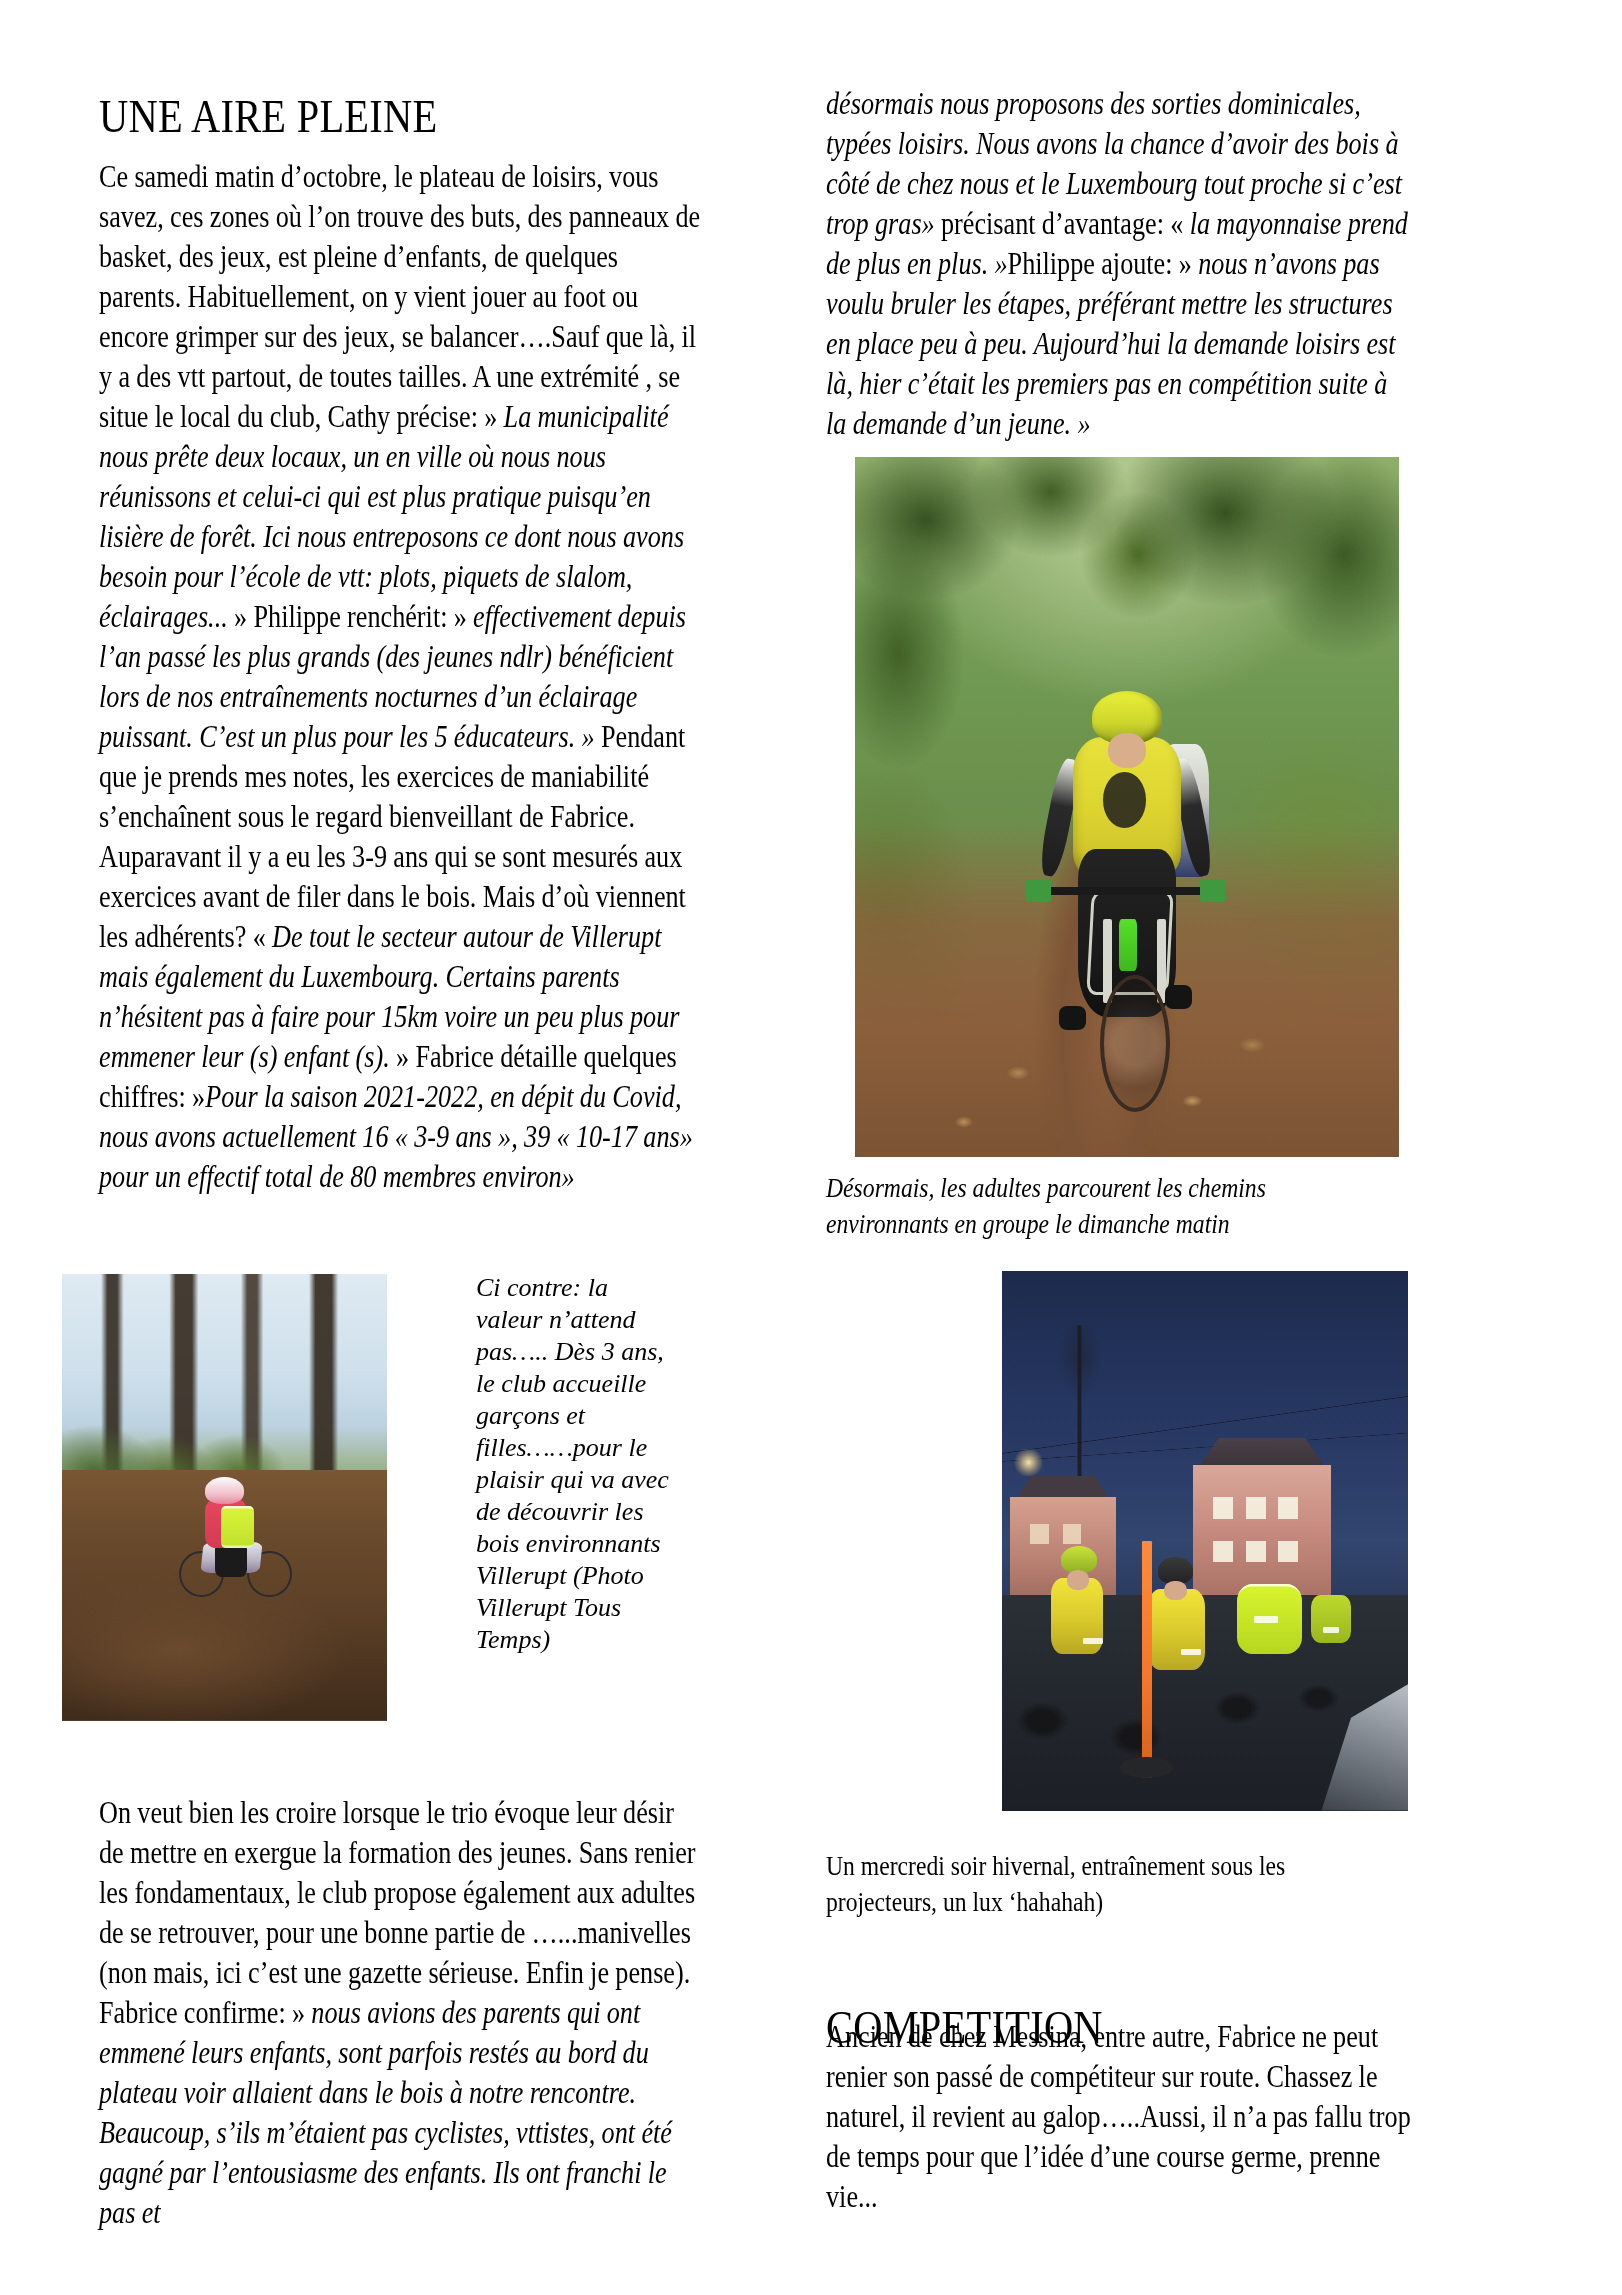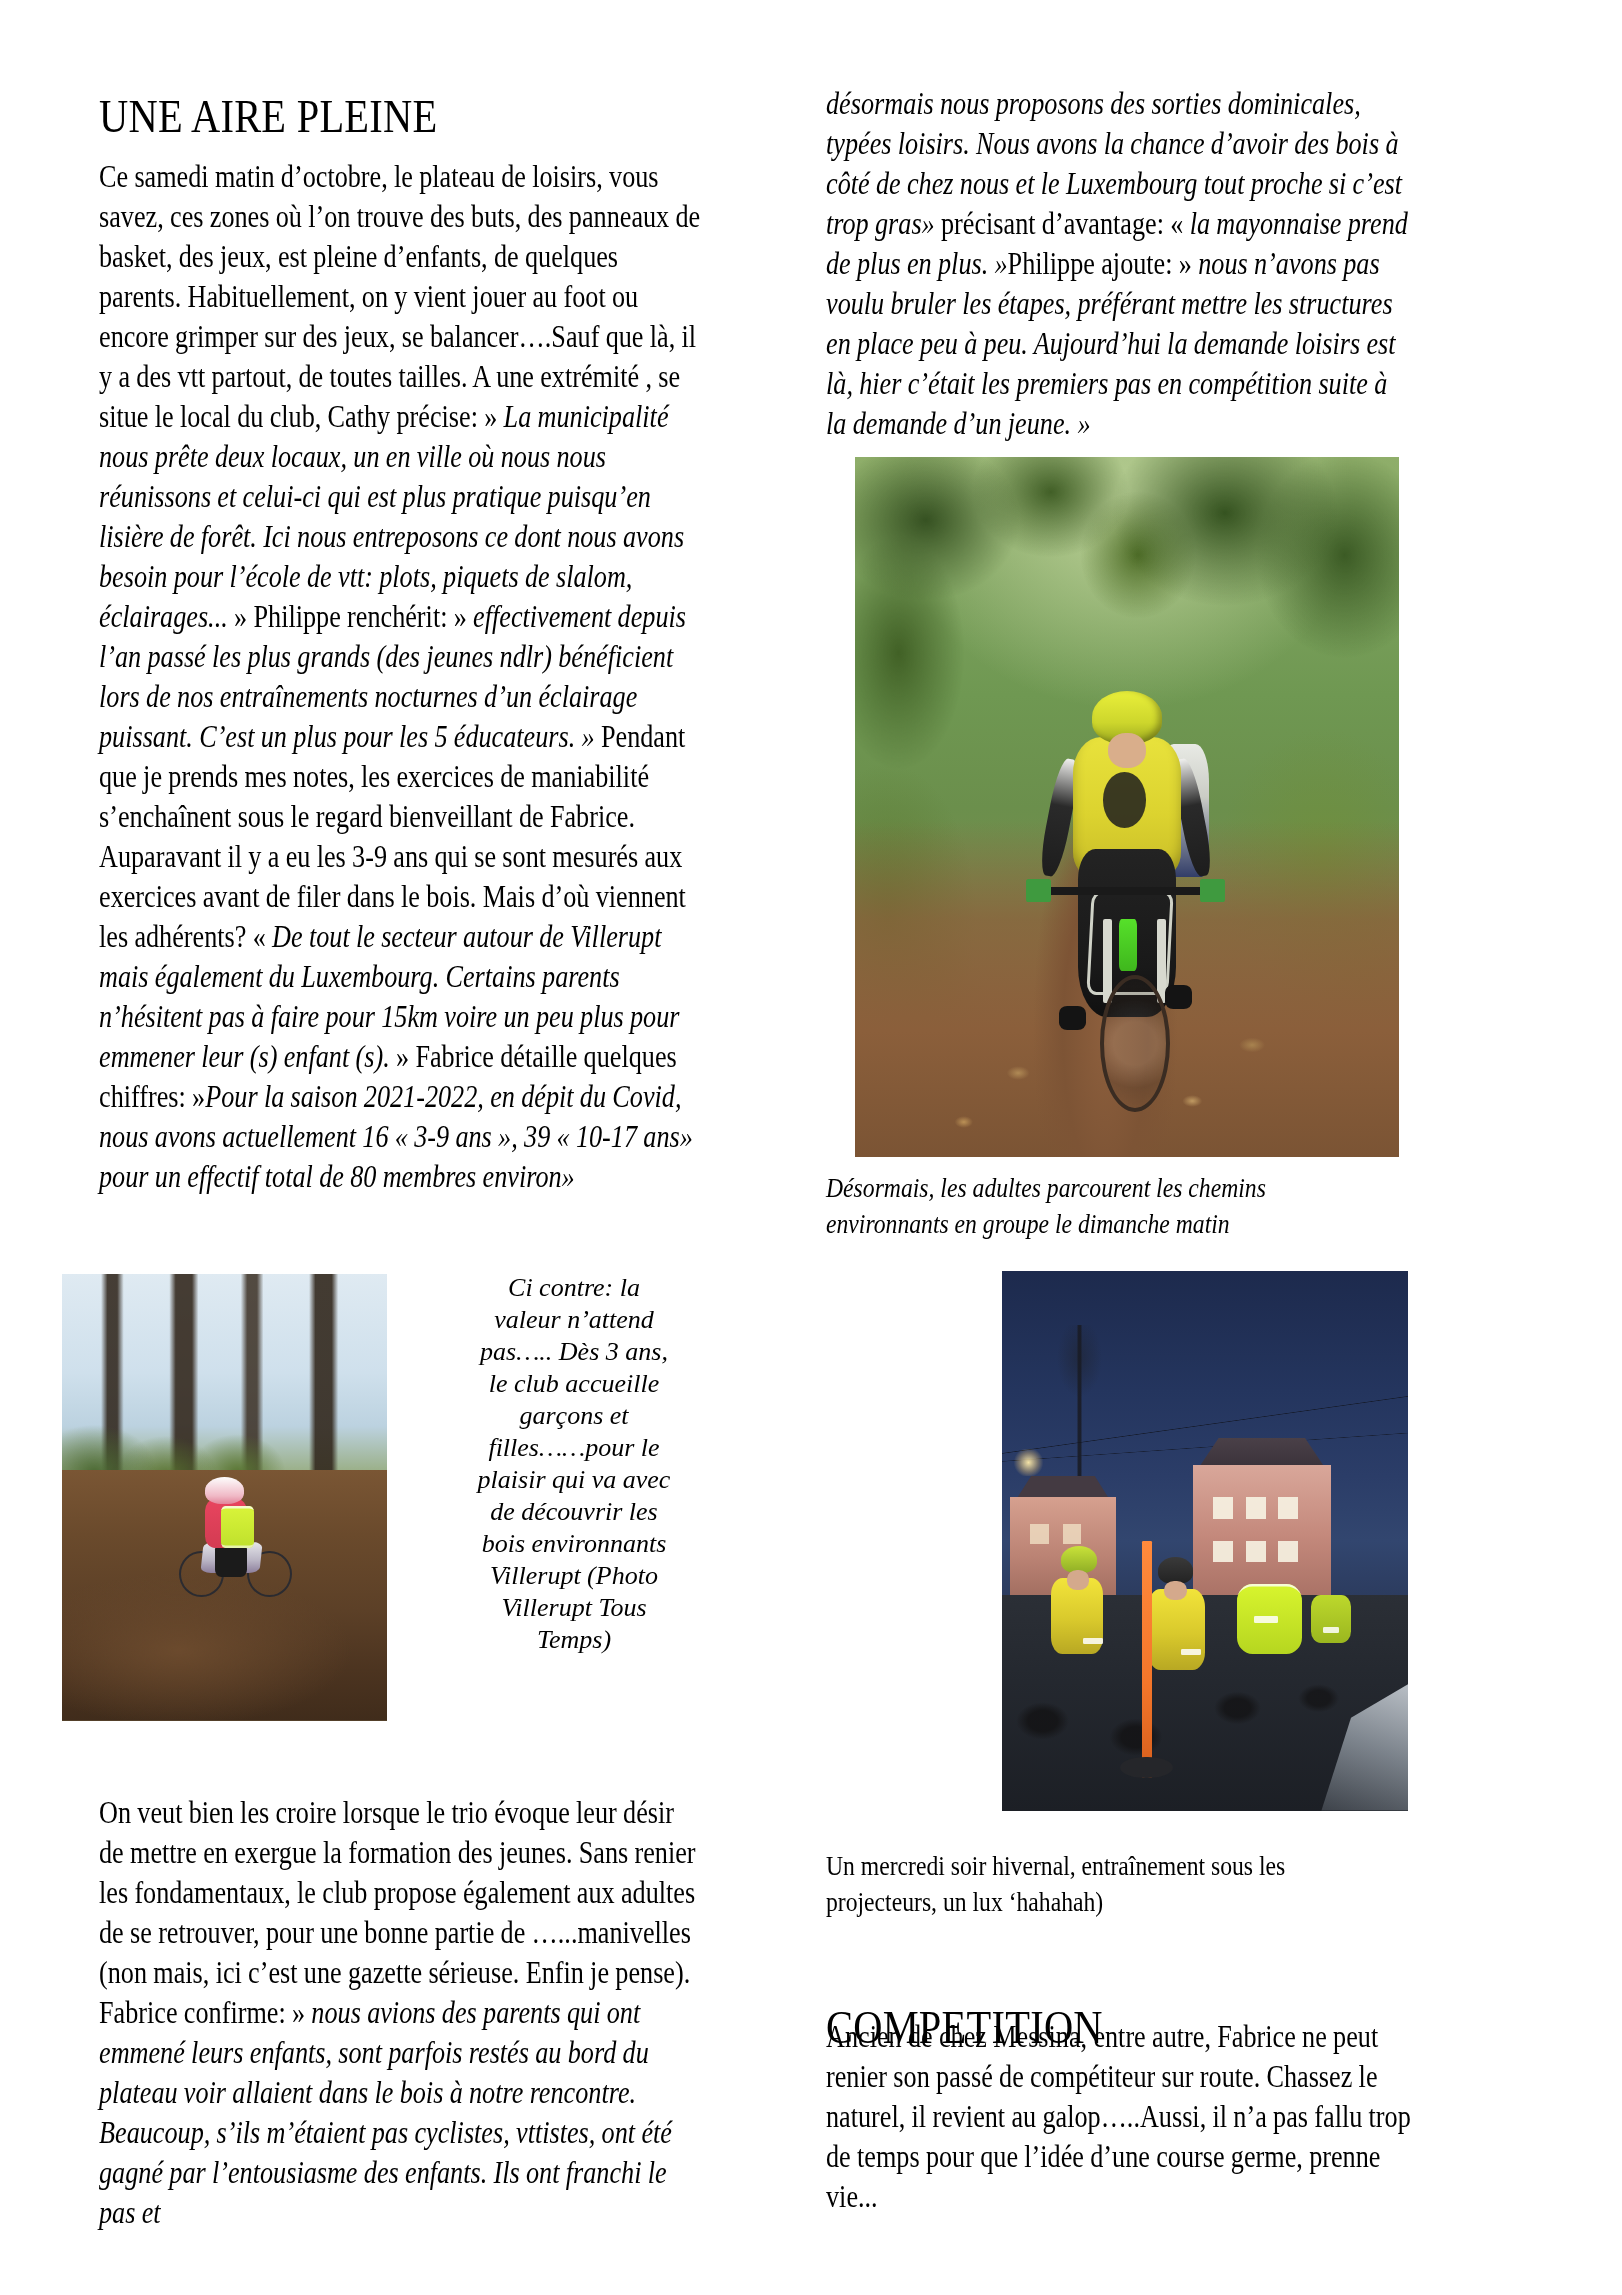--- a/index.html
+++ b/index.html
@@ -512,21 +512,21 @@
     background:
       linear-gradient(90deg, rgba(0,0,0,0) 46%, rgba(25,28,38,0.9) 48%, rgba(25,28,38,0.9) 52%, rgba(0,0,0,0) 54%),
       radial-gradient(ellipse 48% 30% at 50% 18%, rgba(30,34,46,0.55) 0%, rgba(30,34,46,0) 72%);
   }
 
   
   #head-une      { position: absolute; left: 0;    top: 60px;   width: 712px; }
   #lead-left     { position: absolute; left: 0;    top: 157px;  width: 712px; }
   #lead-right    { position: absolute; left: 0;    top: 84px;  width: 694px; }
   #cap-trail     { position: absolute; left: 826px; top: 1170px; width: 667px; }
-  #cap-child     { position: absolute; left: 476px;  top: 1272px; width: 196px; text-align: center;  }
+  #cap-child     { position: absolute; left: 476px;  top: 1272px; width: 196px;  }
   #para-bottom   { position: absolute; left: 0;    top: 1793px; width: 712px; }
   #cap-night     { position: absolute; left: 826px; top: 1848px; width: 654px; }
   #head-comp     { position: absolute; left: 826px; top: 1963px; width: 654px; }
   #comp-body     { position: absolute; left: 826px; top: 2017px; width: 694px; }
 </style>
 </head>
 <body>
 
 <div id="page">
 

